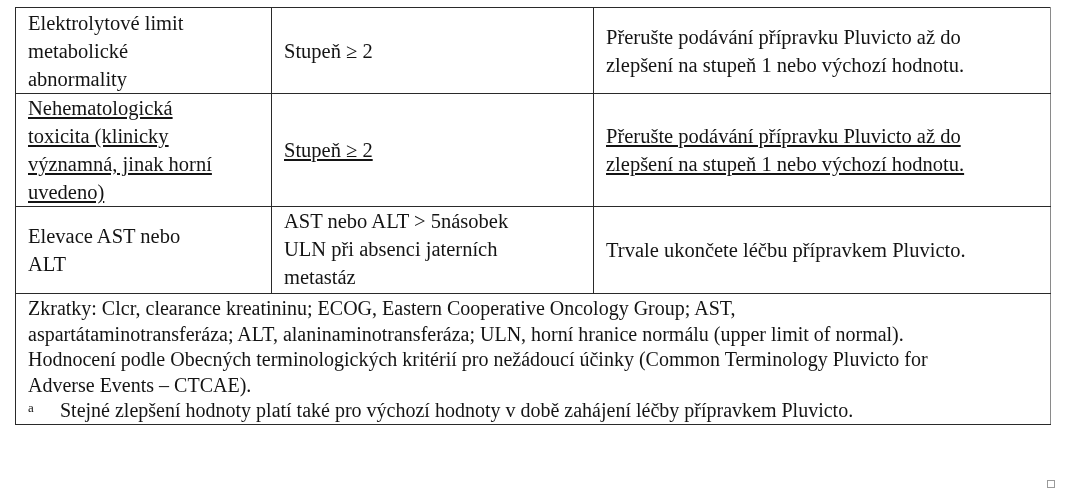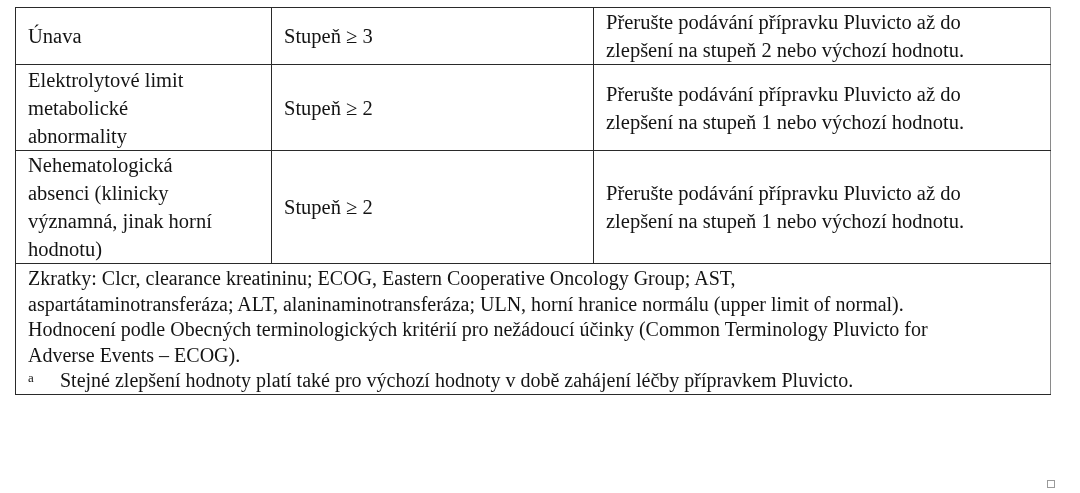--- a/index.html
+++ b/index.html
@@ -28,21 +28,21 @@
     .tbl td {
       border: 1.5px solid #2a2a2a;
       padding: 0 0 0 12px;
       vertical-align: middle;
     }
     .tbl td.c1 { width: 243px; }
     .tbl td.c2 { width: 309px; }
     .tbl td.c3 { width: auto; }
     .tbl tr.r1 td { height: 56px; }
     .tbl tr.r2 td { height: 85px; }
-    .tbl tr.r3 td { height: 112px; }
+    .tbl tr.r3 td { height: 112px; text-decoration: underline; }
     .tbl tr.r4 td { height: 86px; }
     .tbl tr.r1 td.c3 { vertical-align: top; padding-top: 0; }
     .tbl tr.r4 td.c2 { vertical-align: top; padding-top: 0; line-height: 28px; }
     .tbl td.foot {
       height: 128px;
       font-size: 20px;
       line-height: 25.5px;
       vertical-align: top;
       padding: 2px 8px 0 12px;
     }
@@ -63,66 +63,68 @@
       height: 6px;
       border: 1px solid #9a9a9a;
       background: #ffffff;
     }
   </style>
 </head>
 <body>
 
 <table class="tbl">
   <tbody>
-      <tr class="r1">
-    <td class="c1">
-      <span>Únava</span>
-    </td>
-    <td class="c2">
-      <span>Stupeň ≥ 3</span>
-    </td>
-    <td class="c3 right-edge">
-      <span class="foot-line">Přerušte podávání přípravku Pluvicto až do</span>
-      <span class="foot-line">zlepšení na stupeň 2 nebo výchozí hodnotu.</span>
-    </td>
-  </tr>
   <tr class="r2">
     <td class="c1">
       <span class="foot-line">Elektrolytové limit</span>
       <span class="foot-line">metabolické</span>
       <span class="foot-line">abnormality</span>
     </td>
     <td class="c2">
       <span>Stupeň ≥ 2</span>
     </td>
     <td class="c3 right-edge">
       <span class="foot-line">Přerušte podávání přípravku Pluvicto až do</span>
       <span class="foot-line">zlepšení na stupeň 1 nebo výchozí hodnotu.</span>
     </td>
   </tr>
   <tr class="r3">
     <td class="c1">
       <span class="foot-line">Nehematologická</span>
-      <span class="foot-line">absenci (klinicky</span>
+      <span class="foot-line">toxicita (klinicky</span>
       <span class="foot-line">významná, jinak horní</span>
-      <span class="foot-line">hodnotu)</span>
+      <span class="foot-line">uvedeno)</span>
     </td>
     <td class="c2">
       <span>Stupeň ≥ 2</span>
     </td>
     <td class="c3 right-edge">
       <span class="foot-line">Přerušte podávání přípravku Pluvicto až do</span>
       <span class="foot-line">zlepšení na stupeň 1 nebo výchozí hodnotu.</span>
     </td>
   </tr>
+  <tr class="r4">
+    <td class="c1">
+      <span class="foot-line">Elevace AST nebo</span>
+      <span class="foot-line">ALT</span>
+    </td>
+    <td class="c2">
+      <span class="foot-line">AST nebo ALT &gt; 5násobek</span>
+      <span class="foot-line">ULN při absenci jaterních</span>
+      <span class="foot-line">metastáz</span>
+    </td>
+    <td class="c3 right-edge">
+      <span>Trvale ukončete léčbu přípravkem Pluvicto.</span>
+    </td>
+  </tr>
   <tr>
     <td class="foot right-edge" colspan="3">
       <span class="foot-line">Zkratky: Clcr, clearance kreatininu; ECOG, Eastern Cooperative Oncology Group; AST,</span>
       <span class="foot-line">aspartátaminotransferáza; ALT, alaninaminotransferáza; ULN, horní hranice normálu (upper limit of normal).</span>
       <span class="foot-line">Hodnocení podle Obecných terminologických kritérií pro nežádoucí účinky (Common Terminology Pluvicto for</span>
-      <span class="foot-line">Adverse Events – ECOG).</span>
+      <span class="foot-line">Adverse Events – CTCAE).</span>
       <span class="foot-line"><span class="fn-marker">a</span><span>Stejné zlepšení hodnoty platí také pro výchozí hodnoty v době zahájení léčby přípravkem Pluvicto.</span></span>
     </td>
   </tr>
 </tbody>
   </table>
 
 <div class="resize-handle"></div>
 
 </body></html>

